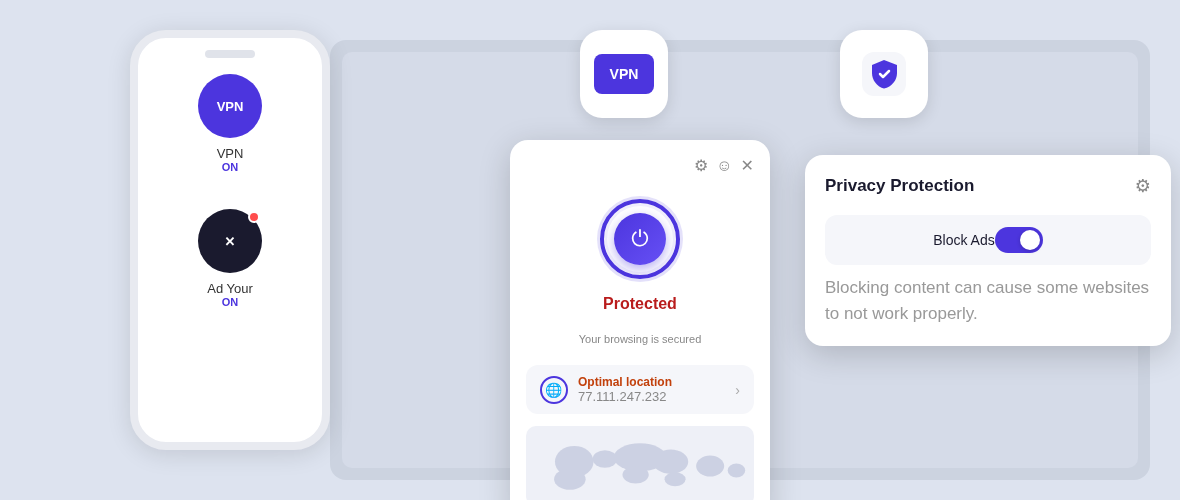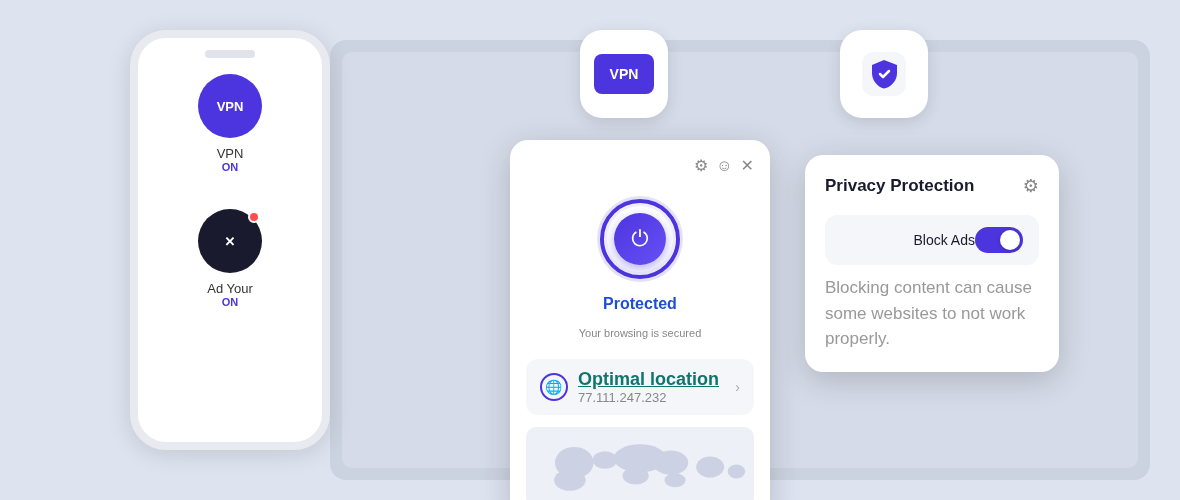--- a/index.html
+++ b/index.html
@@ -220,22 +220,22 @@
 
     .power-icon {
       color: white;
       font-size: 22px;
       line-height: 1;
     }
 
     .vpn-status-label {
       font-size: 16px;
       font-weight: 700;
-      color: #1d4ed8;
-      margin-bottom: 14px;
+      color: #b91c1c;
+      margin-bottom: 20px;
     }
 
     .vpn-status-sub {
       font-size: 11px;
       color: #888;
     }
 
     .vpn-location-row {
       background: #f5f6fa;
       border-radius: 12px;
@@ -258,24 +258,23 @@
       border-radius: 50%;
       border: 2.5px solid #4c35de;
       display: flex;
       align-items: center;
       justify-content: center;
       color: #4c35de;
       font-size: 14px;
     }
 
     .vpn-location-text {
-      font-size: 18px;
+      font-size: 12px;
       font-weight: 600;
-      color: #0f766e;
-      text-decoration: underline;
+      color: #c2410c;
     }
 
     .vpn-location-ip {
       font-size: 13px;
       color: #888;
     }
 
     .chevron-right {
       color: #aaa;
       font-size: 14px;
@@ -295,21 +294,21 @@
     .world-map-svg {
       width: 100%;
       opacity: 0.6;
     }
 
     
     .privacy-panel {
       position: absolute;
       top: 155px;
       left: 805px;
-      width: 254px;
+      width: 366px;
       background: white;
       border-radius: 18px;
       box-shadow: 0 8px 32px rgba(0,0,0,0.18);
       z-index: 5;
       padding: 20px;
     }
 
     .privacy-header {
       display: flex;
       align-items: center;
@@ -328,21 +327,21 @@
       font-size: 18px;
       cursor: pointer;
     }
 
     .toggle-row {
       background: #f5f6fa;
       border-radius: 12px;
       padding: 12px 16px;
       display: flex;
       align-items: center;
-      justify-content: flex-end;
+      justify-content: center;
       margin-bottom: 10px;
     }
 
     .toggle-label {
       font-size: 14px;
       font-weight: 500;
       color: #1a1a2e;
     }
 
     

